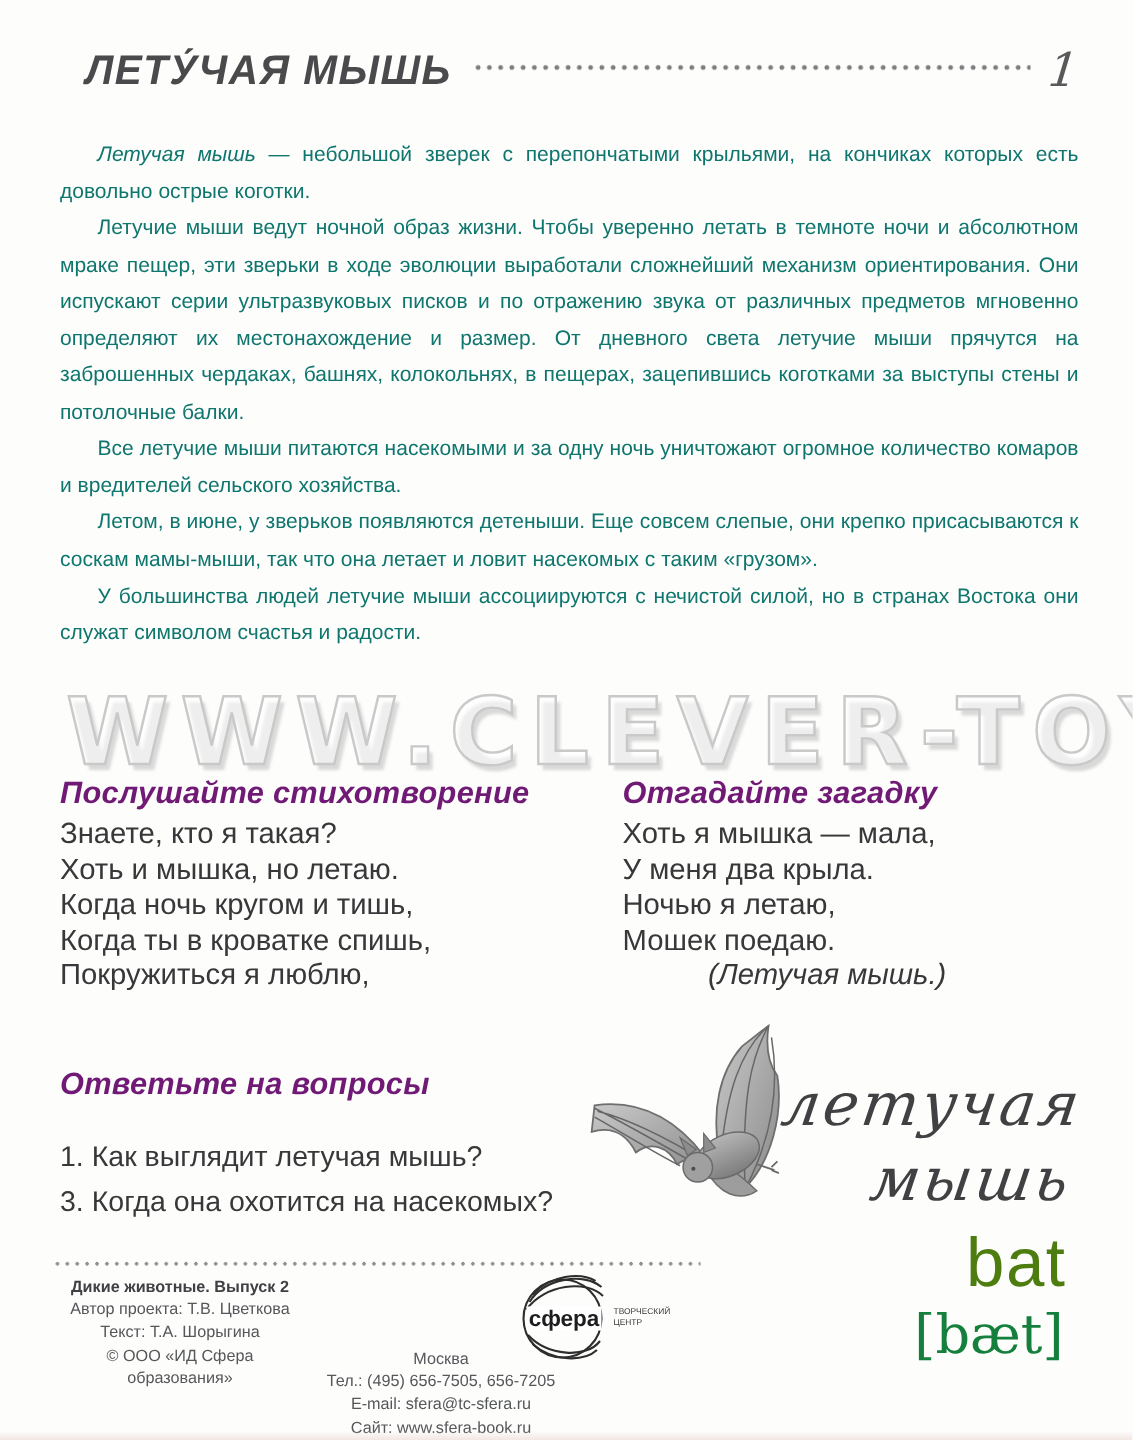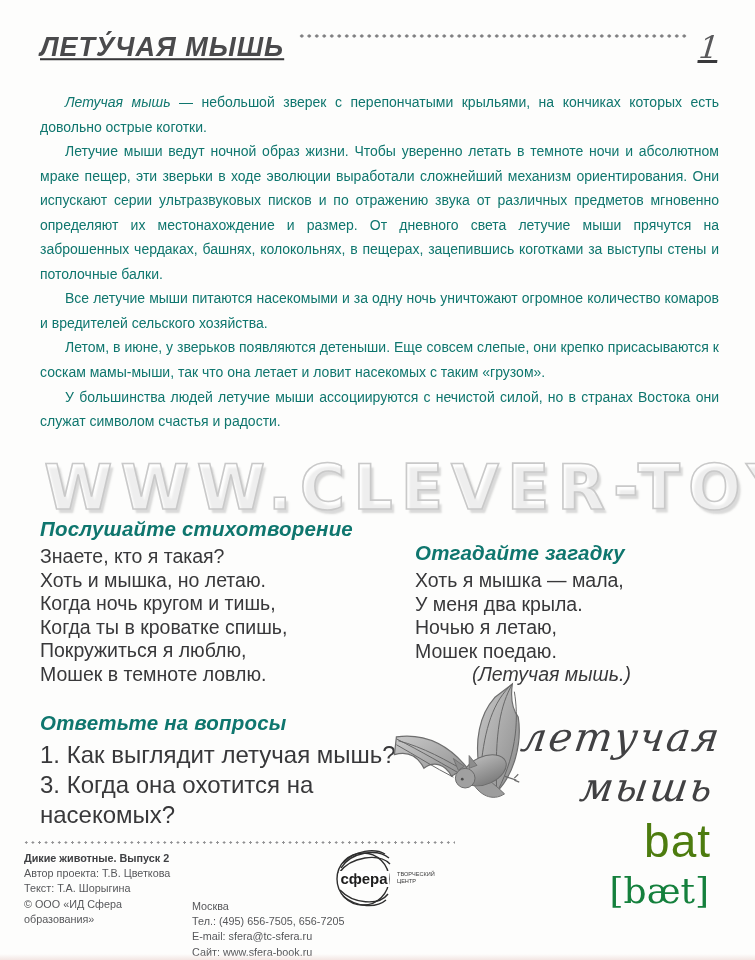--- a/index.html
+++ b/index.html
@@ -7,22 +7,22 @@
     width:755px;height:960px;position:relative;overflow:hidden;
     background:#fdfdfc;
     font-family:"Liberation Sans", sans-serif;
     color:#38383a;
     -webkit-font-smoothing:antialiased;
   }
   .page{position:absolute;inset:0;}
 
   
   .header{
-    position:absolute;left:40px;top:32px;right:36px;
-    display:flex;align-items:flex-start;text-decoration:underline;
+    position:absolute;left:57px;top:32px;right:36px;
+    display:flex;align-items:center;
   }
   .title{
     font-style:italic;font-weight:bold;
     font-size:27px;letter-spacing:1px;
     color:#4a4a4c;white-space:nowrap;
     transform:scaleY(1.02);
   }
   .leader{
     flex:1;height:8px;margin:0 12px 5px 14px;
     background-image:radial-gradient(circle,#7d7d7f 1.4px,rgba(0,0,0,0) 1.8px);
@@ -49,33 +49,33 @@
     font-family:"DejaVu Sans", sans-serif;
     color:rgba(255,255,255,0.55);
     -webkit-text-stroke:1.6px #c9c9c9;
     text-shadow:3px 4px 2px rgba(125,125,125,0.28);
     z-index:4;pointer-events:none;white-space:nowrap;
   }
 
   
   .twocol{position:absolute;left:40px;top:517px;width:680px;display:flex;}
   .col-left{width:375px;}
-  .col-right{width:305px;margin-top:24px;}
+  .col-right{width:305px;}
   .subhead{
     font-weight:bold;font-style:italic;
-    font-size:20.5px;color:#0f766e;margin:0 0 4px 0;
+    font-size:20.5px;color:#701a75;margin:0 0 4px 0;
     letter-spacing:0.2px;
   }
   .verse div{font-size:19.5px;line-height:23.6px;}
   .riddle-answer{font-style:italic;padding-left:57px;}
 
   
   .questions{position:absolute;left:40px;top:711px;width:400px;}
-  .questions .subhead{margin-bottom:5px;}
-  .questions .q{font-size:24px;line-height:29.8px;}
+  .questions .subhead{margin-bottom:22px;}
+  .questions .q{font-size:19px;line-height:29.8px;}
 
   
   .bat-area{position:absolute;left:392px;top:664px;width:327px;height:270px;}
   .bat-svg{position:absolute;left:0;top:8px;width:168px;height:172px;}
   .cursive{
     position:absolute;right:2px;top:48px;text-align:right;
     font-family:"DejaVu Serif", serif;font-style:italic;
     font-size:40px;line-height:50px;color:#414143;
     letter-spacing:2px;transform:skewX(-8deg);
   }
@@ -84,21 +84,21 @@
     font-size:46px;color:#4d7c0f;letter-spacing:1px;
     font-family:"Liberation Sans", sans-serif;
   }
   .transcr{
     position:absolute;right:10px;top:206px;
     font-family:"DejaVu Serif", serif;
     font-size:36px;color:#15803d;text-align:center;
   }
 
   
-  .footer{position:absolute;left:23px;top:840px;width:690px;height:95px;}
+  .footer{position:absolute;left:35px;top:840px;width:690px;height:95px;text-align:center;}
   .footer-dots{
     width:432px;height:5px;
     background-image:radial-gradient(circle,#8f8f91 1px,rgba(0,0,0,0) 1.3px);
     background-size:6.6px 5px;background-repeat:repeat-x;background-position:0 50%;
   }
   .fcol{position:absolute;top:11px;font-size:10.8px;line-height:15.2px;color:#56575a;}
   .fcol .b{font-weight:bold;color:#3f4043;}
   .fcol1{left:1px;width:168px;}
   .fcol2{left:169px;width:180px;margin-top:48px;}
   .flogo{position:absolute;left:306px;top:6px;width:130px;height:72px;}
@@ -131,21 +131,20 @@
 
   <div class="twocol">
     <div class="col-left">
       <div class="subhead">Послушайте стихотворение</div>
       <div class="verse">
         <div>Знаете, кто я такая?</div>
         <div>Хоть и мышка, но летаю.</div>
         <div>Когда ночь кругом и тишь,</div>
         <div>Когда ты в кроватке спишь,</div>
         <div>Покружиться я люблю,</div>
-        <div>Мошек в темноте ловлю.</div>
       </div>
     </div>
     <div class="col-right">
       <div class="subhead">Отгадайте загадку</div>
       <div class="verse">
         <div>Хоть я мышка — мала,</div>
         <div>У меня два крыла.</div>
         <div>Ночью я летаю,</div>
         <div>Мошек поедаю.</div>
         <div class="riddle-answer">(Летучая мышь.)</div>

